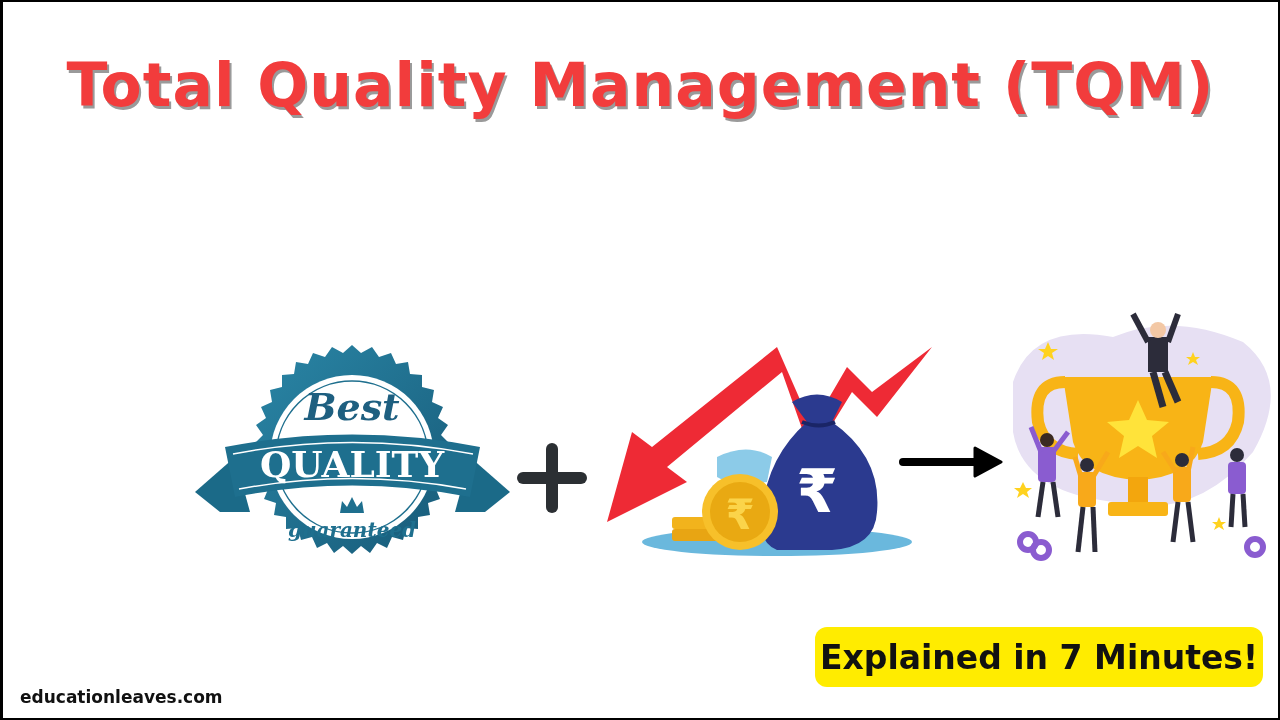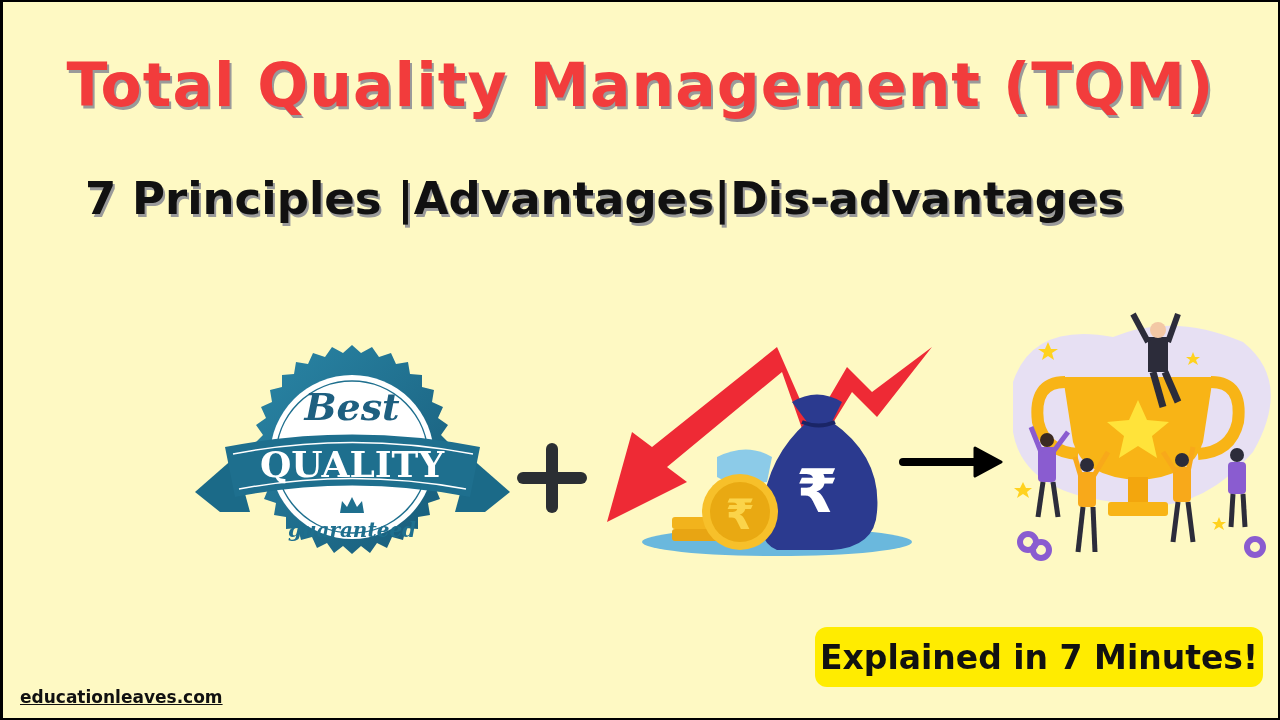--- a/index.html
+++ b/index.html
@@ -1,19 +1,19 @@
 <!DOCTYPE html>
 <html><head>
 <meta charset="utf-8">
 <style>
   html, body { margin: 0; padding: 0; }
   body { width: 1280px; height: 720px; overflow: hidden; background: #000; font-family: "DejaVu Sans", sans-serif; }
   .frame {
     position: absolute; left: 3px; top: 2px; width: 1275px; height: 716px;
-    background: #fef9c3; overflow: hidden;
+    background: #ffffff; overflow: hidden;
   }
   .title {
     position: absolute; left: 0; top: 48px; width: 1275px; text-align: center;
     font-family: "DejaVu Sans", sans-serif; font-weight: bold; font-size: 60px;
     color: #f23c3c; letter-spacing: 1px;
     text-shadow: 2px 3px 0 #9a9a9a;
   }
   .subtitle {
     position: absolute; left: 82px; top: 170px; width: 1100px;
     font-family: "DejaVu Sans", sans-serif; font-weight: bold; font-size: 45px;
@@ -21,37 +21,36 @@
     text-shadow: 2px 3px 0 #9a9a9a;
   }
   .badge-wrap { position: absolute; left: 192px; top: 340px; width: 315px; height: 230px; }
   .plus { position: absolute; left: 514px; top: 441px; width: 70px; height: 70px; }
   .money { position: absolute; left: 604px; top: 345px; width: 330px; height: 215px; }
   .arrow { position: absolute; left: 894px; top: 443px; width: 106px; height: 34px; }
   .trophy { position: absolute; left: 990px; top: 300px; width: 285px; height: 260px; }
   .pdf { position: absolute; left: 62px; top: 550px; width: 100px; height: 130px; }
   .site {
     position: absolute; left: 17px; top: 685px; font-family: "DejaVu Sans", sans-serif;
-    font-weight: bold; font-size: 17px; color: #111; text-decoration: underline;
+    font-weight: bold; font-size: 17px; color: #111;
   }
   .pill {
     position: absolute; left: 812px; top: 625px; width: 448px; height: 60px;
     background: #ffec00; border-radius: 12px; display: flex; align-items: center; justify-content: center;
   }
   .pill span {
     font-family: "DejaVu Sans", sans-serif; font-weight: bold; font-size: 33px; color: #111;
   }
 </style>
 </head>
 <body>
 
 <div class="frame">
 
   <div class="title">Total Quality Management (TQM)</div>
-  <div class="subtitle">7 Principles |Advantages|Dis-advantages</div>
 
   <div class="badge-wrap">
     <svg width="315" height="230" viewBox="0 0 315 230">
       <defs>
         <linearGradient id="bg1" x1="0" y1="0" x2="1" y2="1">
           <stop offset="0" stop-color="#2a86a6"></stop>
           <stop offset="1" stop-color="#175a78"></stop>
         </linearGradient>
       </defs>
 

